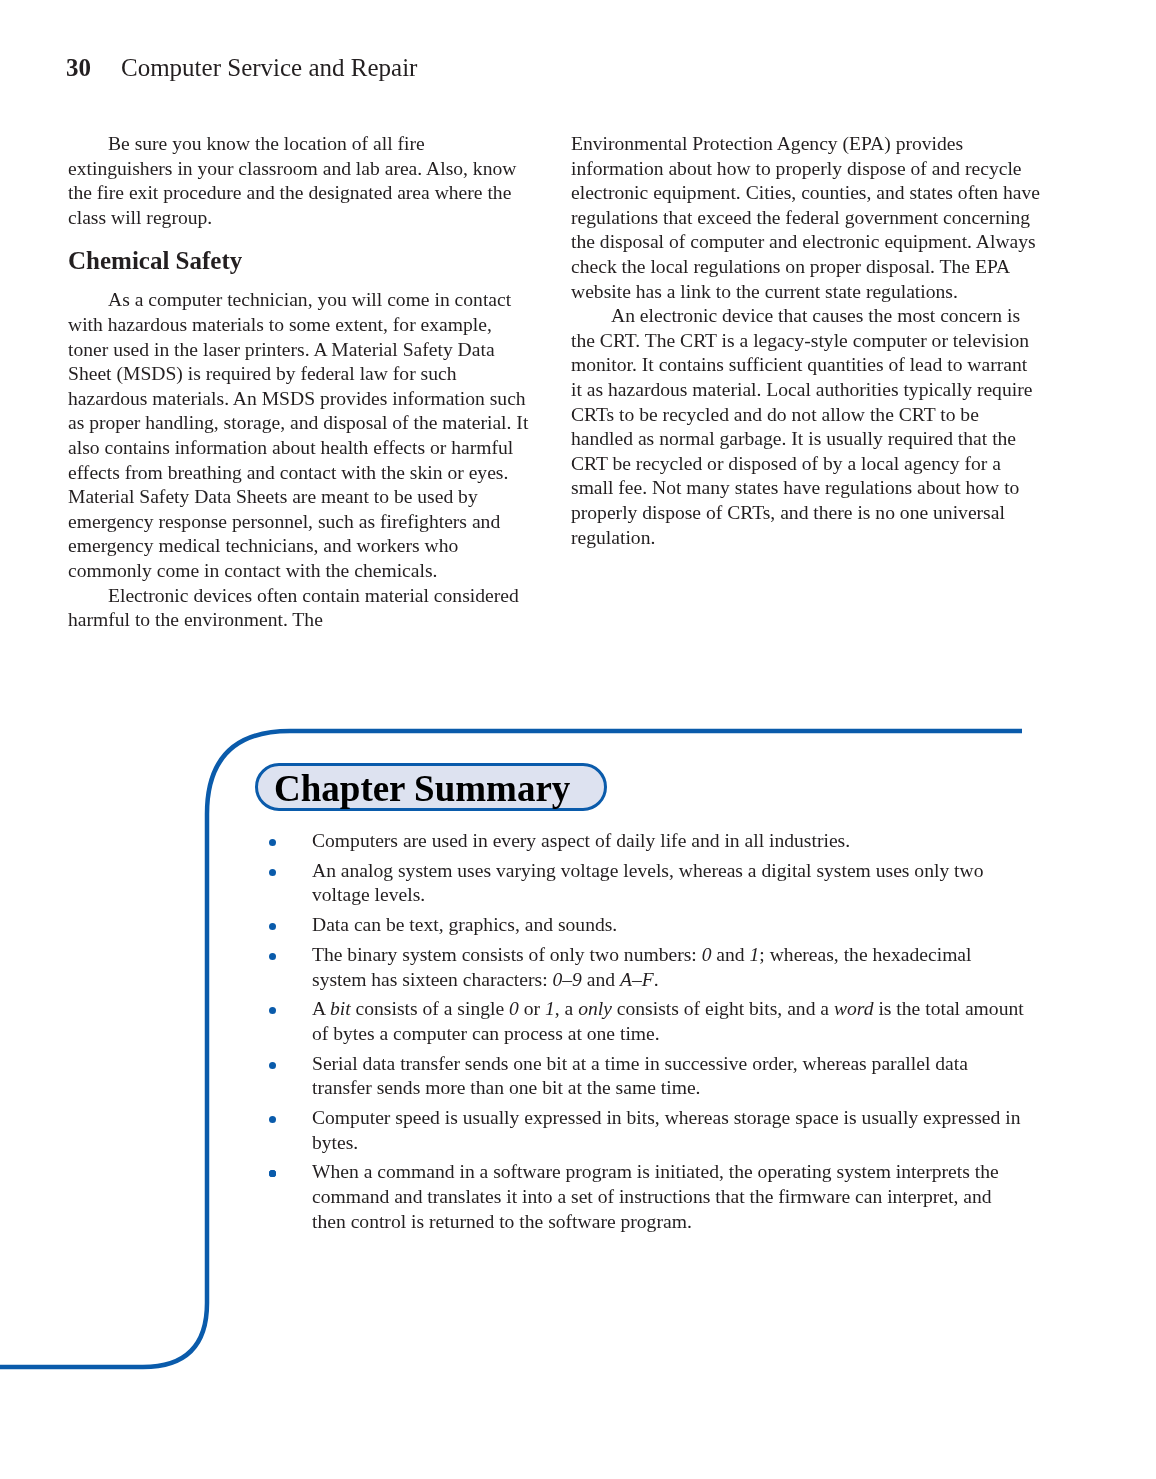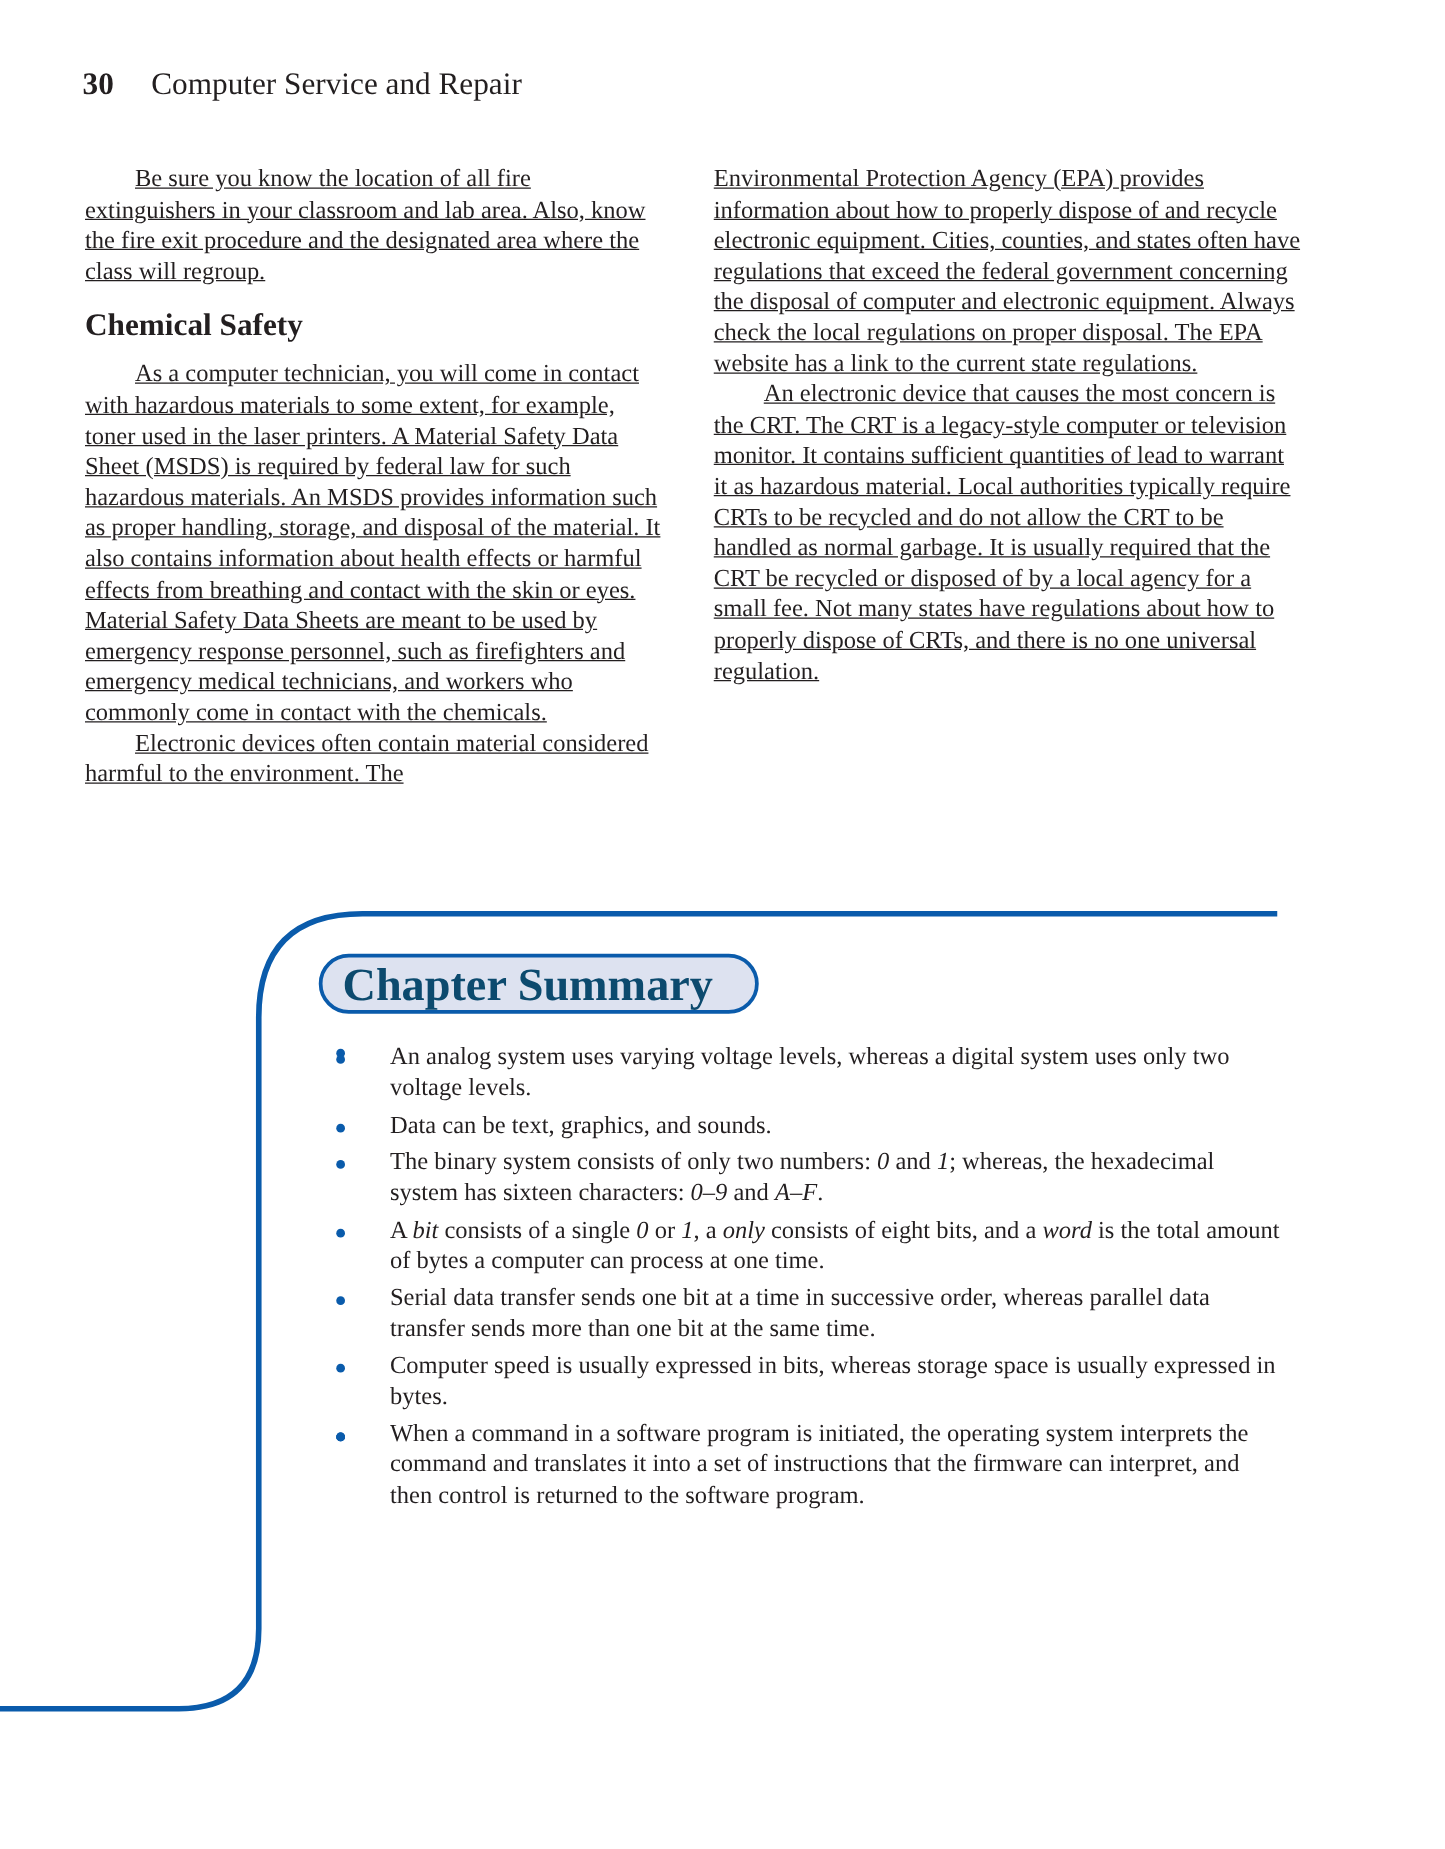--- a/index.html
+++ b/index.html
@@ -3,29 +3,29 @@
 <meta charset="utf-8">
 <style>
   html, body { margin: 0; padding: 0; background: #ffffff; }
   body { width: 1156px; height: 1479px; position: relative; overflow: hidden;
          font-family: "Liberation Serif", "DejaVu Serif", serif; color: #231f20; }
   .running-head { position: absolute; left: 66px; top: 54px; font-size: 25px; }
   .running-head .pnum { font-weight: bold; margin-right: 30px; }
   .col { position: absolute; top: 132px; font-size: 19.6px; line-height: 24.6px; }
   .col-left { left: 68px; width: 462px; }
   .col-right { left: 555px; width: 470px; margin-left: 16px; }
-  .col p { margin: 0; text-decoration: underline; }
+  .col p { margin: 0; }
   .col p.indent { text-indent: 40px; }
   .col h2 { margin: 14px 0 10px 0; font-size: 25px; font-weight: bold; line-height: 34px; }
   .summary-frame { position: absolute; left: 0; top: 728px; width: 1022px; height: 644px; }
   .summary-title { position: absolute; left: 255px; top: 763px; height: 48px; width: 352px;
      border: 3px solid #0a5bab; border-radius: 26px; background: #dde2f0;
      box-sizing: border-box; }
   .summary-title span { position: absolute; left: 16px; top: 2px; font-size: 37px; font-weight: bold;
-     color: #0c4a6e; white-space: nowrap; line-height: 42px; }
+     color: #000000; white-space: nowrap; line-height: 42px; }
   .summary-list { position: absolute; left: 268px; top: 829px; width: 760px; margin: 0; padding: 0;
      list-style: none; font-size: 19.6px; line-height: 24.6px; }
   .summary-list li { position: relative; padding-left: 44px; margin-bottom: 5.2px; }
   .summary-list li .bullet { position: absolute; left: 1px; top: 10px; width: 7px; height: 7px;
      border-radius: 50%; background: #0a5bab; }
   em { font-style: italic; }
 </style>
 </head>
 <body>
 
@@ -47,21 +47,21 @@
 
 <svg class="summary-frame" viewBox="0 0 1022 644" width="1022" height="644">
   <path d="M1022 3 L290 3 Q207 3 207 86 L207 575 Q207 639 143 639 L0 639" fill="none" stroke="#0a5bab" stroke-width="4.5"></path>
 </svg>
 
 <div class="summary-title">
   <span>Chapter Summary</span>
 </div>
 
 <ul class="summary-list">
-  <li><span class="bullet"></span></li>
+  <li><span class="bullet"></span><span>Computers are used in every aspect of daily life and in all industries.</span></li>
   <li><span class="bullet"></span><span>An analog system uses varying voltage levels, whereas a digital system uses only two voltage levels.</span></li>
   <li><span class="bullet"></span><span>Data can be text, graphics, and sounds.</span></li>
   <li><span class="bullet"></span><span>The binary system consists of only two numbers: </span><em>0</em><span> and </span><em>1</em><span>; whereas, the hexadecimal system has sixteen characters: </span><em>0–9</em><span> and </span><em>A–F</em><span>.</span></li>
   <li><span class="bullet"></span><span>A </span><em>bit</em><span> consists of a single </span><em>0</em><span> or </span><em>1</em><span>, a </span><em>only</em><span> consists of eight bits, and a </span><em>word</em><span> is the total amount of bytes a computer can process at one time.</span></li>
   <li><span class="bullet"></span><span>Serial data transfer sends one bit at a time in successive order, whereas parallel data transfer sends more than one bit at the same time.</span></li>
   <li><span class="bullet"></span><span>Computer speed is usually expressed in bits, whereas storage space is usually expressed in bytes.</span></li>
   <li><span class="bullet"></span></li>
   <li><span class="bullet"></span></li>
   <li><span class="bullet"></span><span>When a command in a software program is initiated, the operating system interprets the command and translates it into a set of instructions that the firmware can interpret, and then control is returned to the software program.</span></li>
 </ul>

